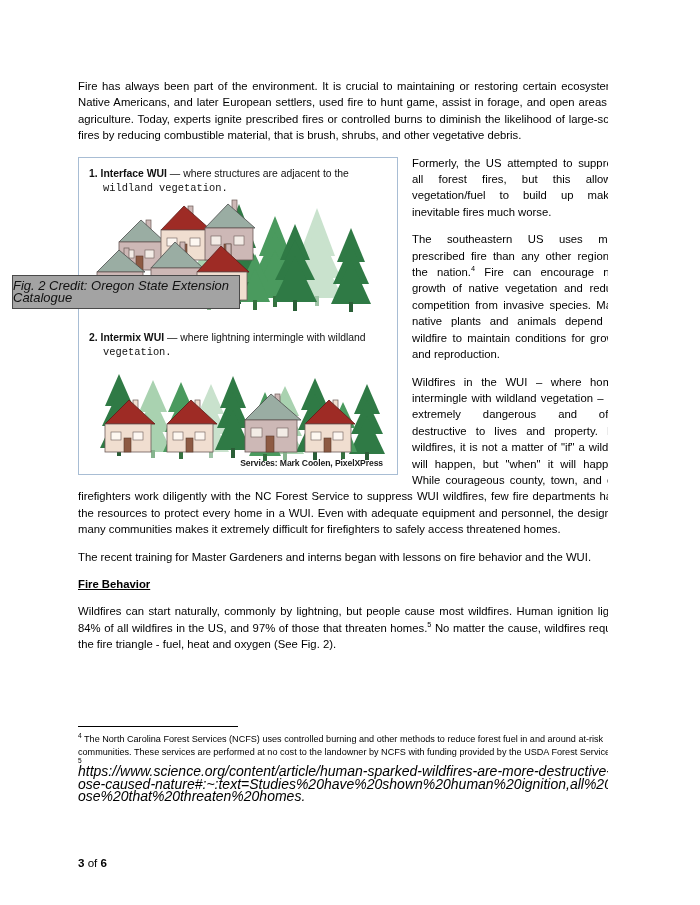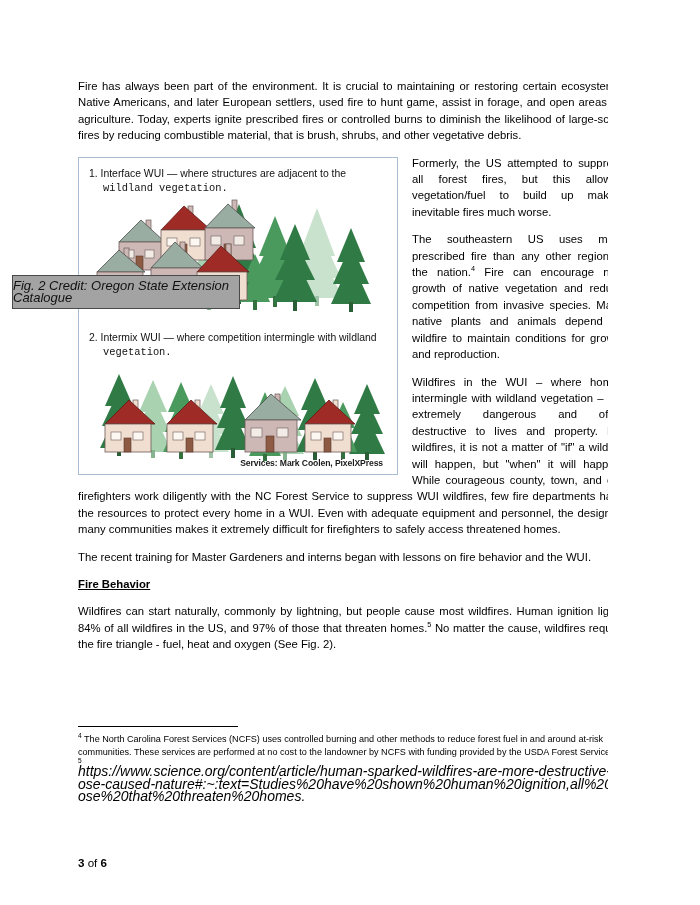--- a/index.html
+++ b/index.html
@@ -46,21 +46,21 @@
     box-sizing: border-box;
     width: 320px;
   }
   .fig-caption {
     font-size: 10.4px;
     line-height: 15px;
     color: #111;
     margin: 0 0 2px 0;
   }
   .fig-caption .lead {
-    font-weight: normal;
+    font-weight: bold;
   }
   .fig-caption .indent-line {
     display: block;
     padding-left: 14px;
     font-family: Liberation Mono, monospace;
   }
   .art {
     position: relative;
     width: 100%;
     height: 118px;
@@ -278,21 +278,21 @@
                 <rect x="36" y="81" width="10" height="9" fill="#f3ece6" stroke="#6b5b57" stroke-width="0.6"></rect>
                 <rect x="27" y="88" width="7" height="14" fill="#8d5a43" stroke="#5b3a2b" stroke-width="0.6"></rect>
               </g>
             </g>
           </svg>
         </div>
 
         <div class="spacer-gap"></div>
 
         <p class="fig-caption">
-          <span class="lead">2. Intermix WUI</span><span> — </span><span>where competition intermingle with wildland</span>
+          <span class="lead">2. Intermix WUI</span><span> — </span><span>where lightning intermingle with wildland</span>
           <span class="indent-line">vegetation.</span>
         </p>
 
         <div class="art art2">
           <svg width="298" height="100" viewBox="0 0 298 100" xmlns="http://www.w3.org/2000/svg">
 
             <g>
               <polygon points="64,18 78,50 50,50" fill="#a9d2b0"></polygon>
               <polygon points="64,34 81,70 47,70" fill="#a9d2b0"></polygon>
               <polygon points="64,50 83,90 45,90" fill="#a9d2b0"></polygon>

